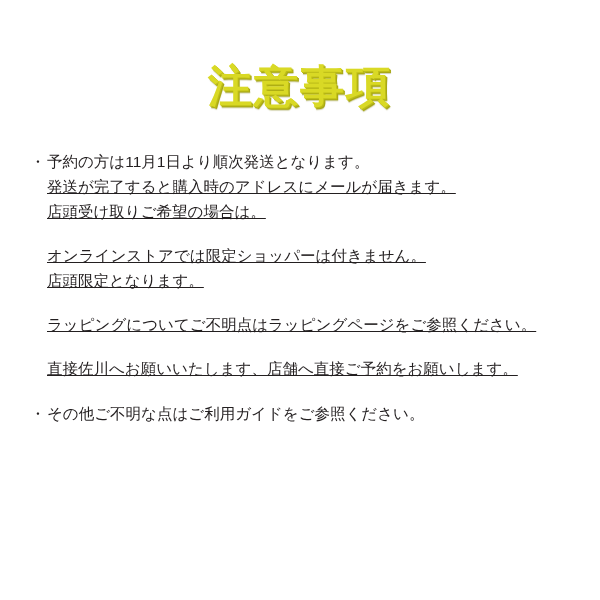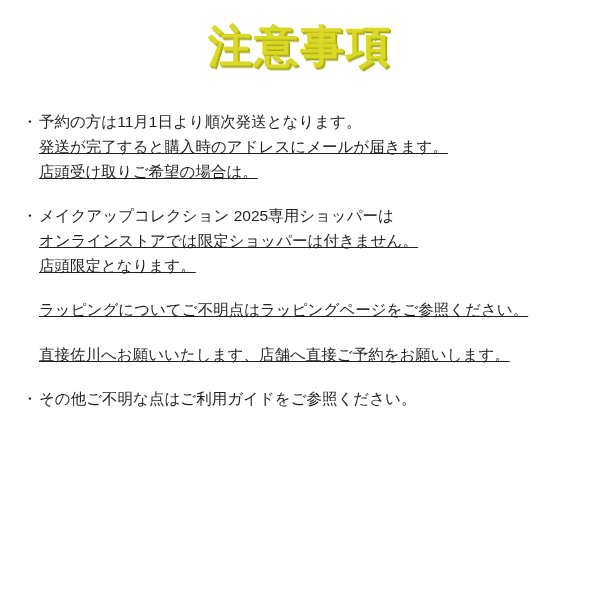--- a/index.html
+++ b/index.html
@@ -21,30 +21,30 @@
     box-sizing: border-box;
     padding: 0;
   }
   .title {
     text-align: center;
     font-size: 44px;
     font-weight: bold;
     letter-spacing: 2px;
     color: #d9d925;
     margin: 0;
-    padding-top: 20px;
+    padding-top: 60px;
     padding-bottom: 10px;
     text-shadow:
       1px 1px 0 #bdbd18,
       2px 2px 0 #a8a814,
       2px 3px 1px rgba(120,120,10,0.35);
     line-height: 1.2;
   }
   .notes {
-    margin: 26px 0 0 0;
+    margin: 26px 0 0 8px;
     padding: 0 18px 0 22px;
     list-style: none;
   }
   .note {
     margin-bottom: 19px;
     font-size: 15.5px;
     line-height: 1.62;
   }
   .note:last-child {
     margin-bottom: 0;
@@ -74,21 +74,20 @@
 
   <ul class="notes">
 
     <li class="note">
       <span class="line first"><span class="bullet">・</span><span>予約の方は11月1日より順次発送となります。</span></span>
       <span class="line cont">発送が完了すると購入時のアドレスにメールが届きます。</span>
       <span class="line cont">店頭受け取りご希望の場合は。</span>
     </li>
 
     <li class="note">
-      <span class="line first"><span class="bullet">・</span><span>メイクアップコレクション 2025専用ショッパーは</span></span>
       <span class="line cont">オンラインストアでは限定ショッパーは付きません。</span>
       <span class="line cont">店頭限定となります。</span>
     </li>
 
     <li class="note">
       <span class="line cont">ラッピングについてご不明点はラッピングページをご参照ください。</span>
     </li>
 
     <li class="note">
       <span class="line cont">直接佐川へお願いいたします、店舗へ直接ご予約をお願いします。</span>

